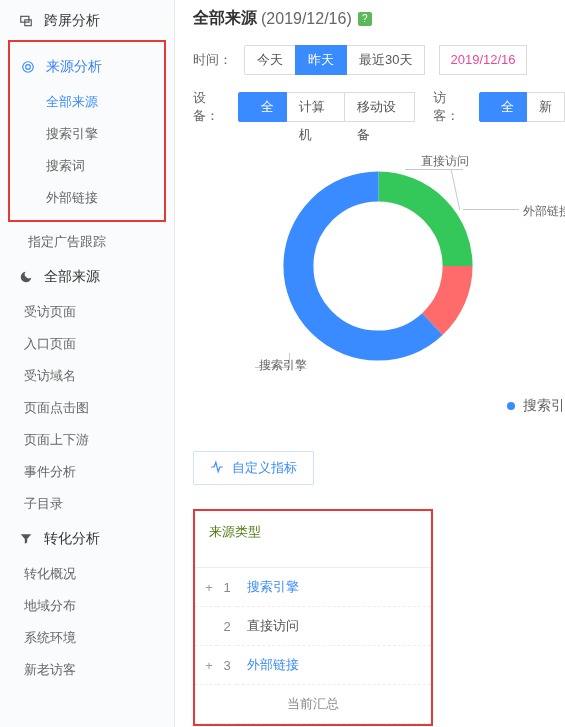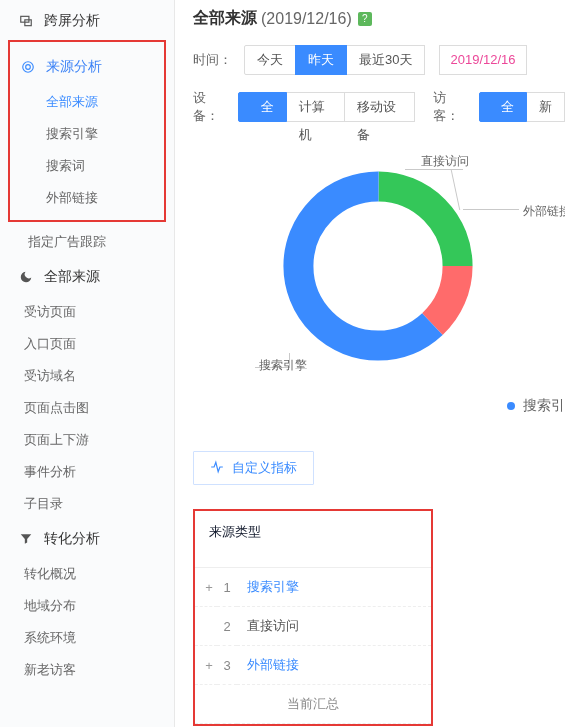--- a/index.html
+++ b/index.html
@@ -184,21 +184,21 @@
   }
   .src-table-wrap table {
     width: 100%;
     border-collapse: collapse;
     font-size: 13px;
     color: #555;
   }
   .src-table-wrap th {
     text-align: left;
     font-weight: normal;
-    color: #0f172a;
+    color: #4d7c0f;
     padding: 12px 10px 26px 14px;
     border-bottom: 1px solid #eee;
   }
   .src-table-wrap td {
     padding: 10px 10px;
     border-bottom: 1px dashed #eee;
   }
   .src-table-wrap td.plus {
     width: 16px;
     color: #999;

